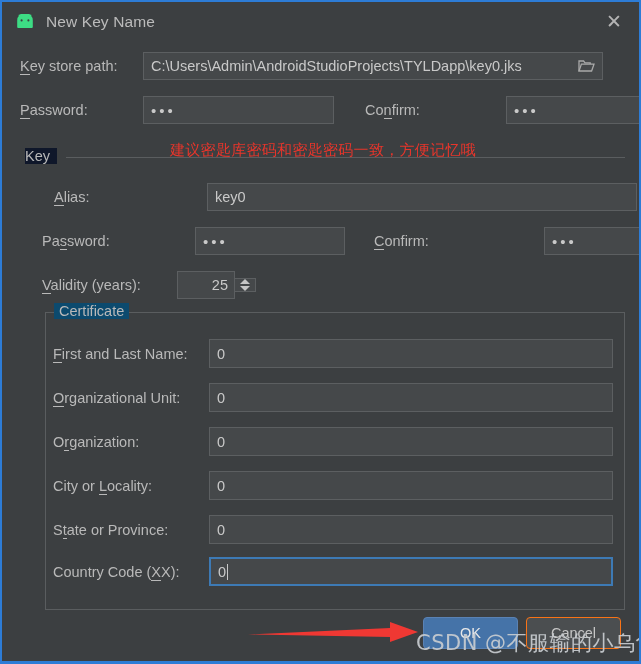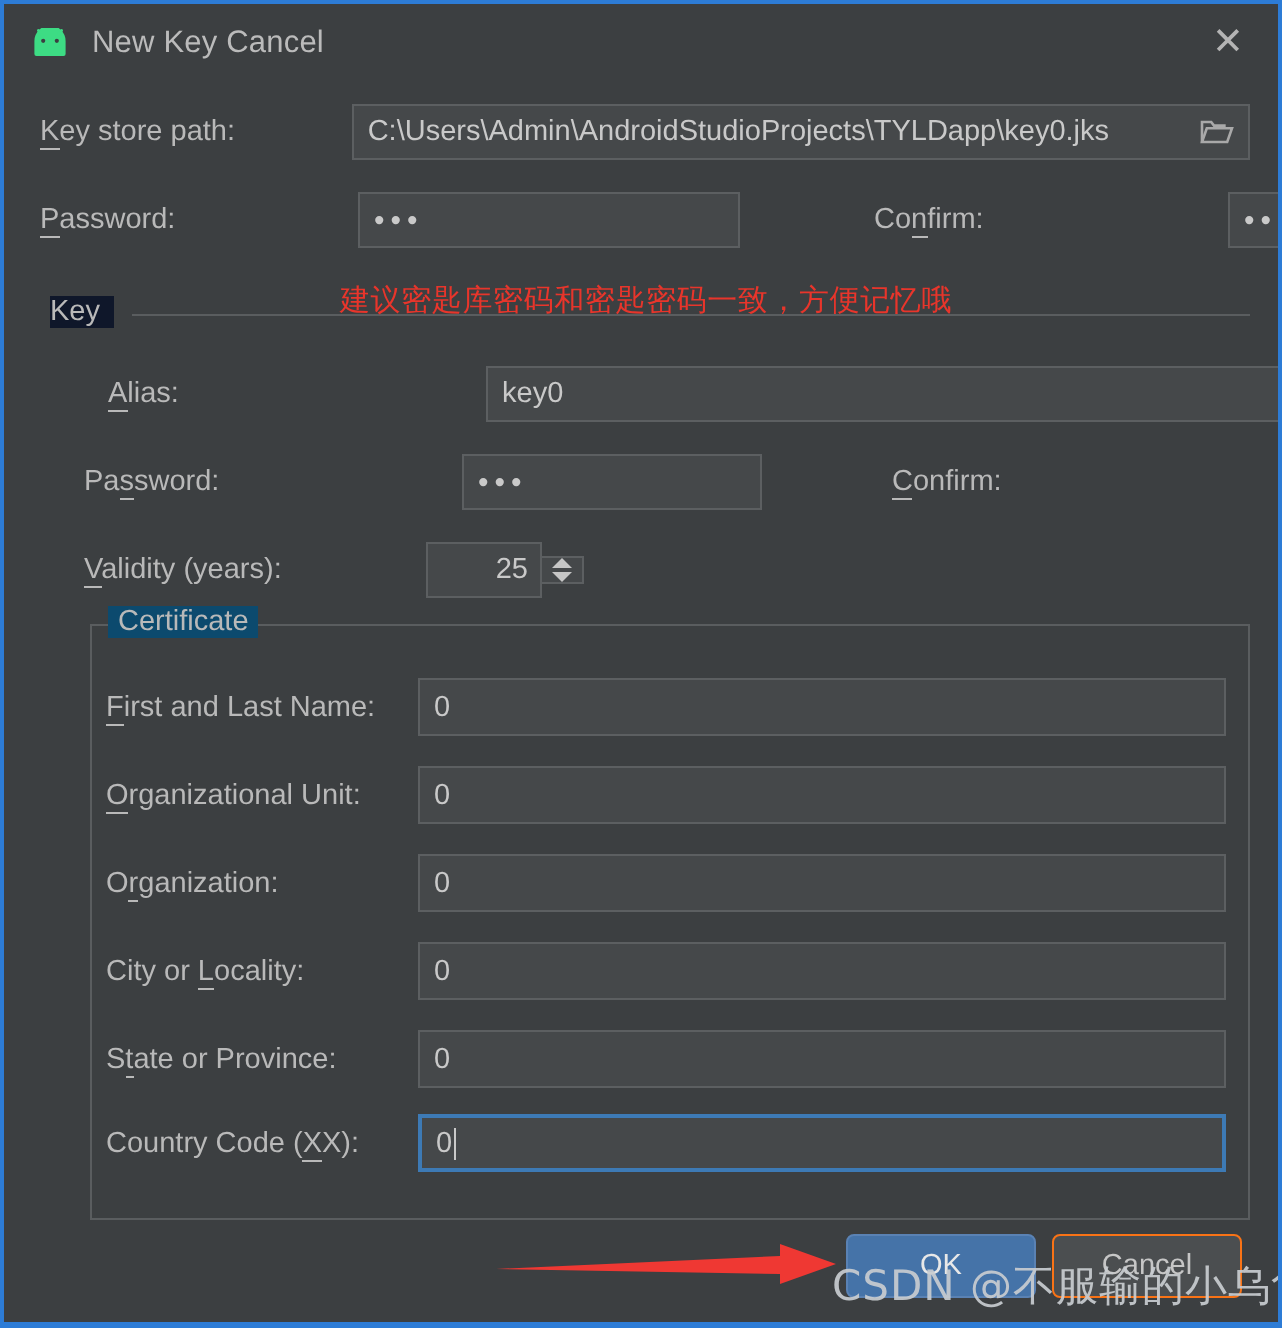--- a/index.html
+++ b/index.html
@@ -93,21 +93,21 @@
   .caret {
     display: inline-block;
     width: 1px;
     height: 16px;
     background: #c9c9c9;
     margin-left: 1px;
     vertical-align: middle;
   }
 
   
-  .row { position: absolute; display: flex; align-items: center; gap: 36px; }
+  .row { position: absolute; display: flex; align-items: center; }
 
   
   #row-path { left: 18px; top: 50px; width: 605px; }
   #row-path .lbl { width: 123px; }
   #path-field { width: 460px; position: relative; padding-right: 34px; }
   .folder-icon {
     position: absolute; right: 7px; top: 50%;
     transform: translateY(-50%);
     width: 17px; height: 13px;
     cursor: pointer;
@@ -260,21 +260,21 @@
   <div class="titlebar">
     <div class="app-icon">
       <svg width="22" height="16" viewBox="0 0 22 16">
         <path d="M3.2 6.5 A7.8 7.8 0 0 1 18.8 6.5 L18.8 13 A1 1 0 0 1 17.8 14 L4.2 14 A1 1 0 0 1 3.2 13 Z" fill="#3ddc84"></path>
         <line x1="5.2" y1="1.2" x2="7.4" y2="4.2" stroke="#3ddc84" stroke-width="1.4" stroke-linecap="round"></line>
         <line x1="16.8" y1="1.2" x2="14.6" y2="4.2" stroke="#3ddc84" stroke-width="1.4" stroke-linecap="round"></line>
         <circle cx="7.6" cy="6.4" r="1.05" fill="#3c3f41"></circle>
         <circle cx="14.4" cy="6.4" r="1.05" fill="#3c3f41"></circle>
       </svg>
     </div>
-    <div class="title-text">New Key Cancel</div>
+    <div class="title-text">New Key Name</div>
     <div class="close-btn">✕</div>
   </div>
 
   <div class="row" id="row-path">
     <div class="lbl"><span class="mn">K</span>ey store path:</div>
     <div class="field" id="path-field">
       <span>C:\Users\Admin\AndroidStudioProjects\TYLDapp\key0.jks</span>
       <span class="folder-icon">
         <svg width="17" height="13" viewBox="0 0 17 13">
           <path d="M1 11.5 L3.4 4.6 L16 4.6 L13.6 11.5 Z" fill="none" stroke="#a9a9a9" stroke-width="1.3"></path>

